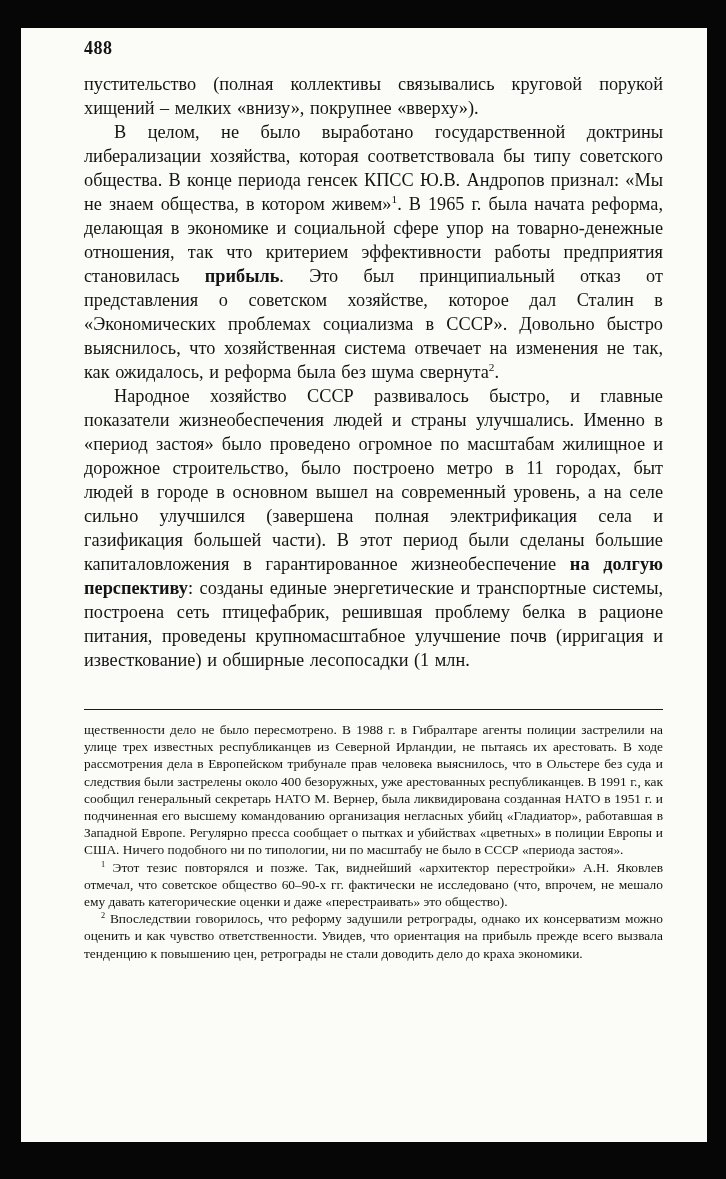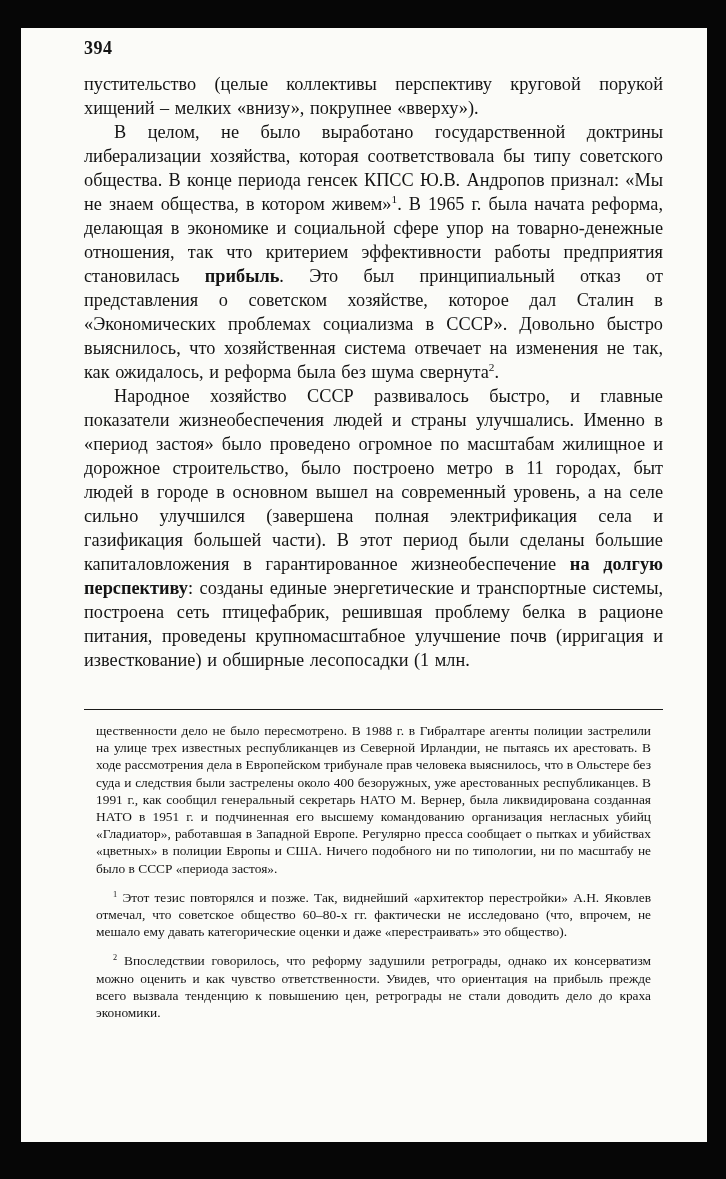--- a/index.html
+++ b/index.html
@@ -47,39 +47,39 @@
     line-height: 0;
     vertical-align: super;
   }
   .footnote-sep {
     border: none;
     border-top: 1.2px solid #1a1a1a;
     margin: 37px 0 11px 0;
   }
   .footnotes { }
   .fn-para {
-    margin: 12px;
+    margin: 0;
     text-align: justify;
     font-size: 13.4px;
     line-height: 17.2px;
   }
   .fn-para.indent { text-indent: 17px; }
 </style>
 </head>
 <body>
 
 <div class="page">
-  <div class="page-number">394</div>
+  <div class="page-number">488</div>
 
   <div class="main-text" id="main-text">
-      <p class="para"><span>пустительство (целые коллективы перспективу круговой порукой хищений – мелких «внизу», покрупнее «вверху»).</span></p>
+      <p class="para"><span>пустительство (полная коллективы связывались круговой порукой хищений – мелких «внизу», покрупнее «вверху»).</span></p>
       <p class="para indent"><span>В целом, не было выработано государственной доктрины либерализации хозяйства, которая соответствовала бы типу советского общества. В конце периода генсек КПСС Ю.В. Андропов признал: «Мы не знаем общества, в котором живем»</span><sup class="fn-mark">1</sup><span>. В 1965 г. была начата реформа, делающая в экономике и социальной сфере упор на товарно-денежные отношения, так что критерием эффективности работы предприятия становилась </span><span class="bold-italic">прибыль</span><span>. Это был принципиальный отказ от представления о советском хозяйстве, которое дал Сталин в «Экономических проблемах социализма в СССР». Довольно быстро выяснилось, что хозяйственная система отвечает на изменения не так, как ожидалось, и реформа была без шума свернута</span><sup class="fn-mark">2</sup><span>.</span></p>
       <p class="para indent"><span>Народное хозяйство СССР развивалось быстро, и главные показатели жизнеобеспечения людей и страны улучшались. Именно в «период застоя» было проведено огромное по масштабам жилищное и дорожное строительство, было построено метро в 11 городах, быт людей в городе в основном вышел на современный уровень, а на селе сильно улучшился (завершена полная электрификация села и газификация большей части). В этот период были сделаны большие капиталовложения в гарантированное жизнеобеспечение </span><span class="bold-italic">на долгую перспективу</span><span>: созданы единые энергетические и транспортные системы, построена сеть птицефабрик, решившая проблему белка в рационе питания, проведены крупномасштабное улучшение почв (ирригация и известкование) и обширные лесопосадки (1 млн.</span></p>
     </div>
 
   <hr class="footnote-sep">
 
   <div class="footnotes" id="footnotes">
       <p class="fn-para"><span>щественности дело не было пересмотрено. В 1988 г. в Гибралтаре агенты полиции застрелили на улице трех известных республиканцев из Северной Ирландии, не пытаясь их арестовать. В ходе рассмотрения дела в Европейском трибунале прав человека выяснилось, что в Ольстере без суда и следствия были застрелены около 400 безоружных, уже арестованных республиканцев. В 1991 г., как сообщил генеральный секретарь НАТО М. Вернер, была ликвидирована созданная НАТО в 1951 г. и подчиненная его высшему командованию организация негласных убийц «Гладиатор», работавшая в Западной Европе. Регулярно пресса сообщает о пытках и убийствах «цветных» в полиции Европы и США. Ничего подобного ни по типологии, ни по масштабу не было в СССР «периода застоя».</span></p>
-      <p class="fn-para indent"><sup class="fn-mark">1</sup><span> Этот тезис повторялся и позже. Так, виднейший «архитектор перестройки» А.Н. Яковлев отмечал, что советское общество 60–80-х гг. фактически не исследовано (что, впрочем, не мешало ему давать категорические оценки и даже «перестраивать» это общество).</span></p>
+      <p class="fn-para indent"><sup class="fn-mark">1</sup><span> Этот тезис повторялся и позже. Так, виднейший «архитектор перестройки» А.Н. Яковлев отмечал, что советское общество 60–90-х гг. фактически не исследовано (что, впрочем, не мешало ему давать категорические оценки и даже «перестраивать» это общество).</span></p>
       <p class="fn-para indent"><sup class="fn-mark">2</sup><span> Впоследствии говорилось, что реформу задушили ретрограды, однако их консерватизм можно оценить и как чувство ответственности. Увидев, что ориентация на прибыль прежде всего вызвала тенденцию к повышению цен, ретрограды не стали доводить дело до краха экономики.</span></p>
     </div>
 </div>
 
 </body></html>

